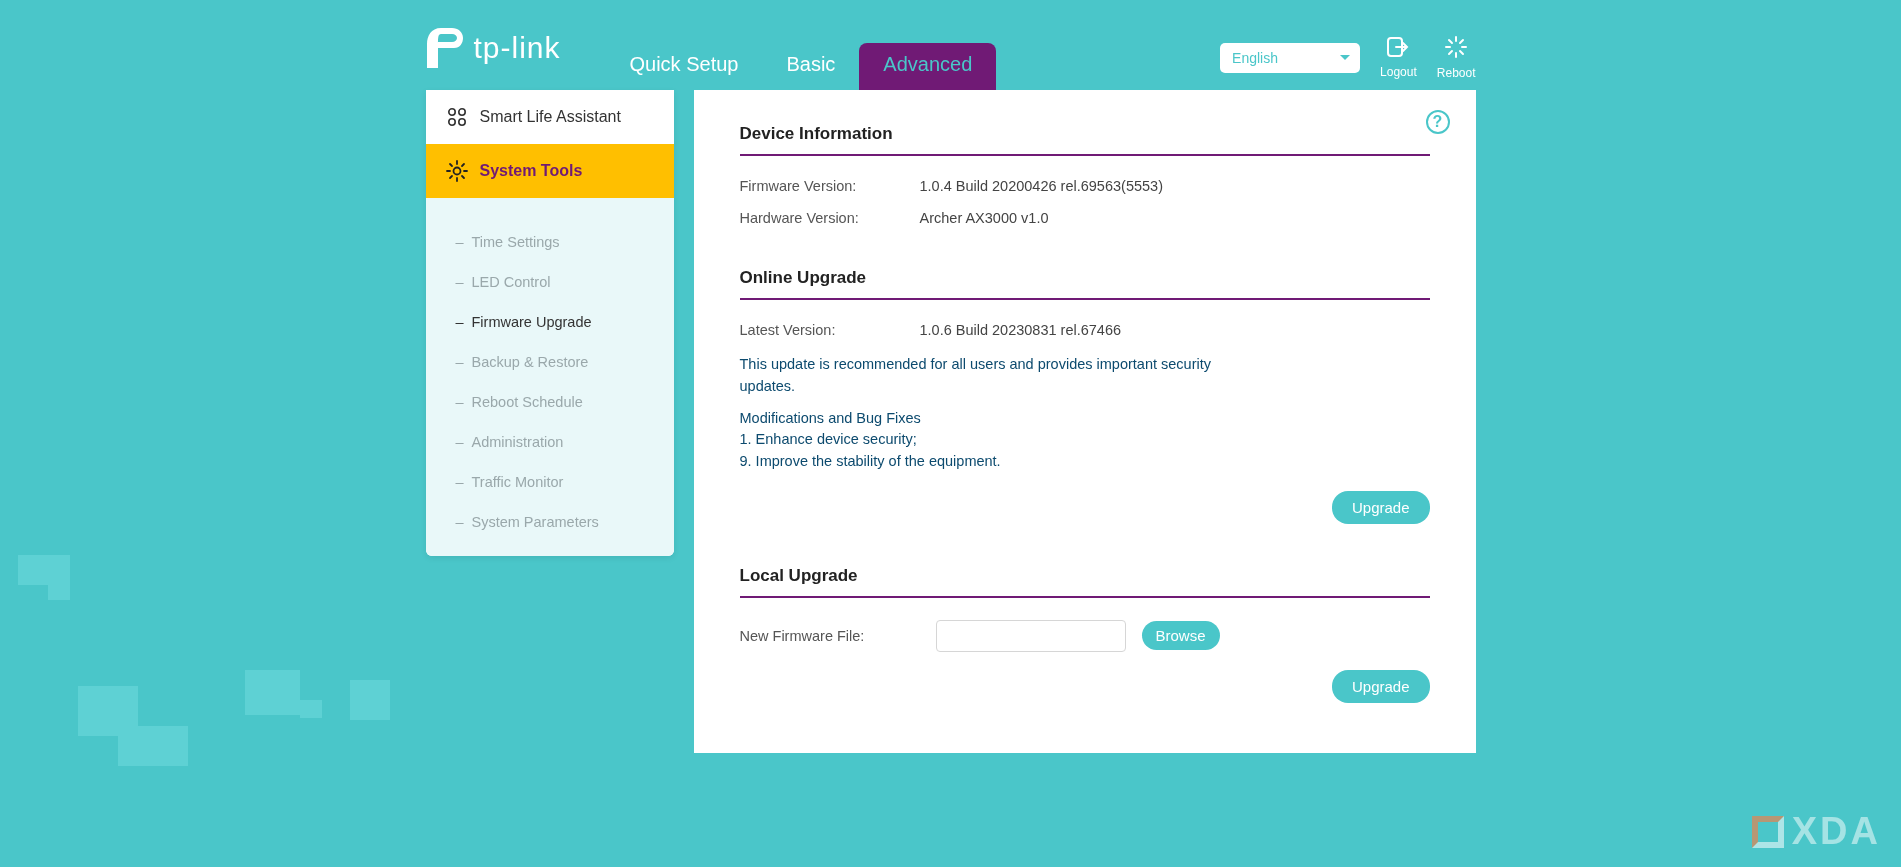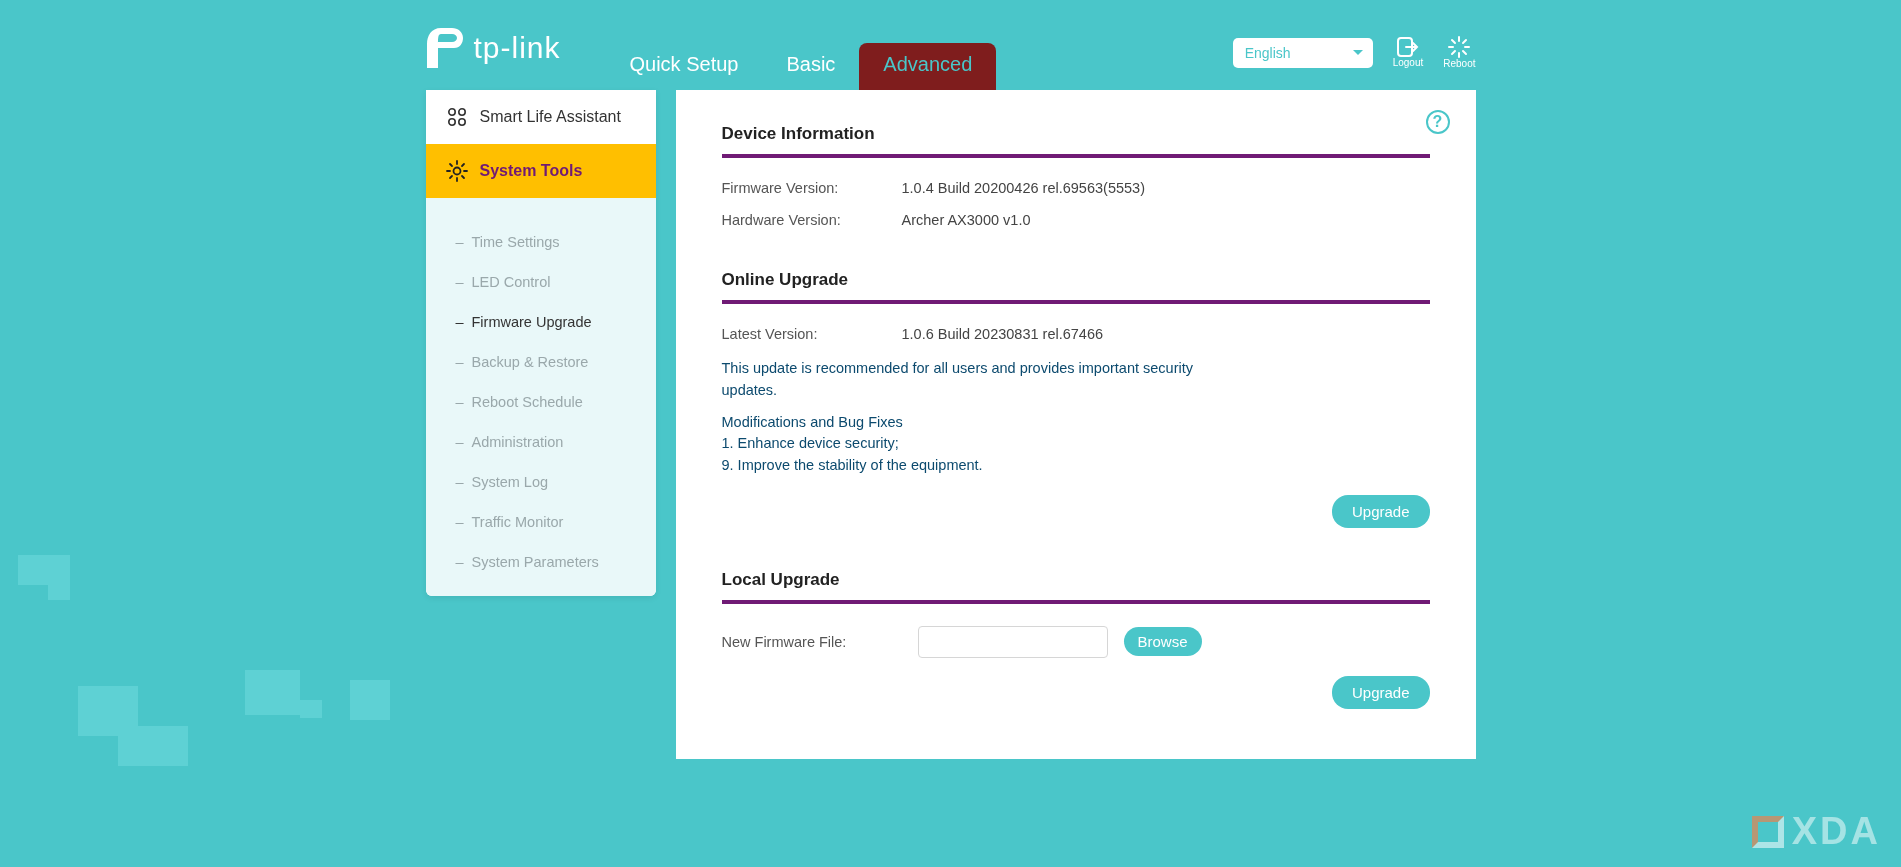--- a/index.html
+++ b/index.html
@@ -55,21 +55,21 @@
     height: 46px;
   }
   .tab {
     color: #fff;
     font-size: 20px;
     padding: 10px 24px 14px 24px;
     cursor: pointer;
     white-space: nowrap;
   }
   .tab.active {
-    background: #7f1d1d;
+    background: #701a75;
     color: #4ac6c9;
     border-radius: 8px 8px 0 0;
   }
   .header-right {
     position: absolute;
     right: 0;
     top: 36px;
     display: flex;
     align-items: center;
     gap: 20px;
@@ -93,30 +93,30 @@
     position: absolute;
     right: 10px; top: 12px;
     border: 5px solid transparent;
     border-top-color: #4ac6c9;
   }
   .hdr-btn {
     display: flex;
     flex-direction: column;
     align-items: center;
     color: #fff;
-    font-size: 10px;
-    cursor: pointer;
-    gap: 0;
+    font-size: 12px;
+    cursor: pointer;
+    gap: 8px;
   }
 
   
   .cols { display: flex; gap: 20px; }
 
   .sidebar {
-    width: 230px;
+    width: 248px;
     background: #fff;
     border-radius: 0 0 6px 6px;
     overflow: hidden;
     align-self: flex-start;
     box-shadow: 0 2px 6px rgba(0,0,0,0.08);
   }
   .side-item {
     display: flex;
     align-items: center;
     gap: 12px;
@@ -168,21 +168,21 @@
     font-size: 16px;
     cursor: pointer;
   }
 
   .section { margin-bottom: 42px; }
   .section h2 {
     font-size: 17px;
     font-weight: 600;
     color: #222;
     padding-bottom: 10px;
-    border-bottom: 4px solid #701a75;
+    border-bottom: 2px solid #701a75;
     margin-bottom: 22px;
   }
   .kv { display: flex; margin-bottom: 16px; font-size: 14.5px; color: #555; }
   .kv .k { width: 180px; color: #555; }
   .kv .v { color: #444; }
   .notes { font-size: 14.5px; color: #0c4a6e; line-height: 1.5; max-width: 480px; }
   .notes p { margin-bottom: 10px; }
 
   .btn {
     background: #4ac6c9;
@@ -310,21 +310,20 @@
         </span>
         <span>System Tools</span>
       </div>
       <div class="sub-list">
         <div class="sub-item">Time Settings</div>
         <div class="sub-item">LED Control</div>
         <div class="sub-item active">Firmware Upgrade</div>
         <div class="sub-item">Backup &amp; Restore</div>
         <div class="sub-item">Reboot Schedule</div>
         <div class="sub-item">Administration</div>
-        <div class="sub-item">System Log</div>
         <div class="sub-item">Traffic Monitor</div>
         <div class="sub-item">System Parameters</div>
       </div>
     </div>
 
     <div class="content">
       <div class="help-icon">?</div>
 
       <div class="section">
         <h2>Device Information</h2>

